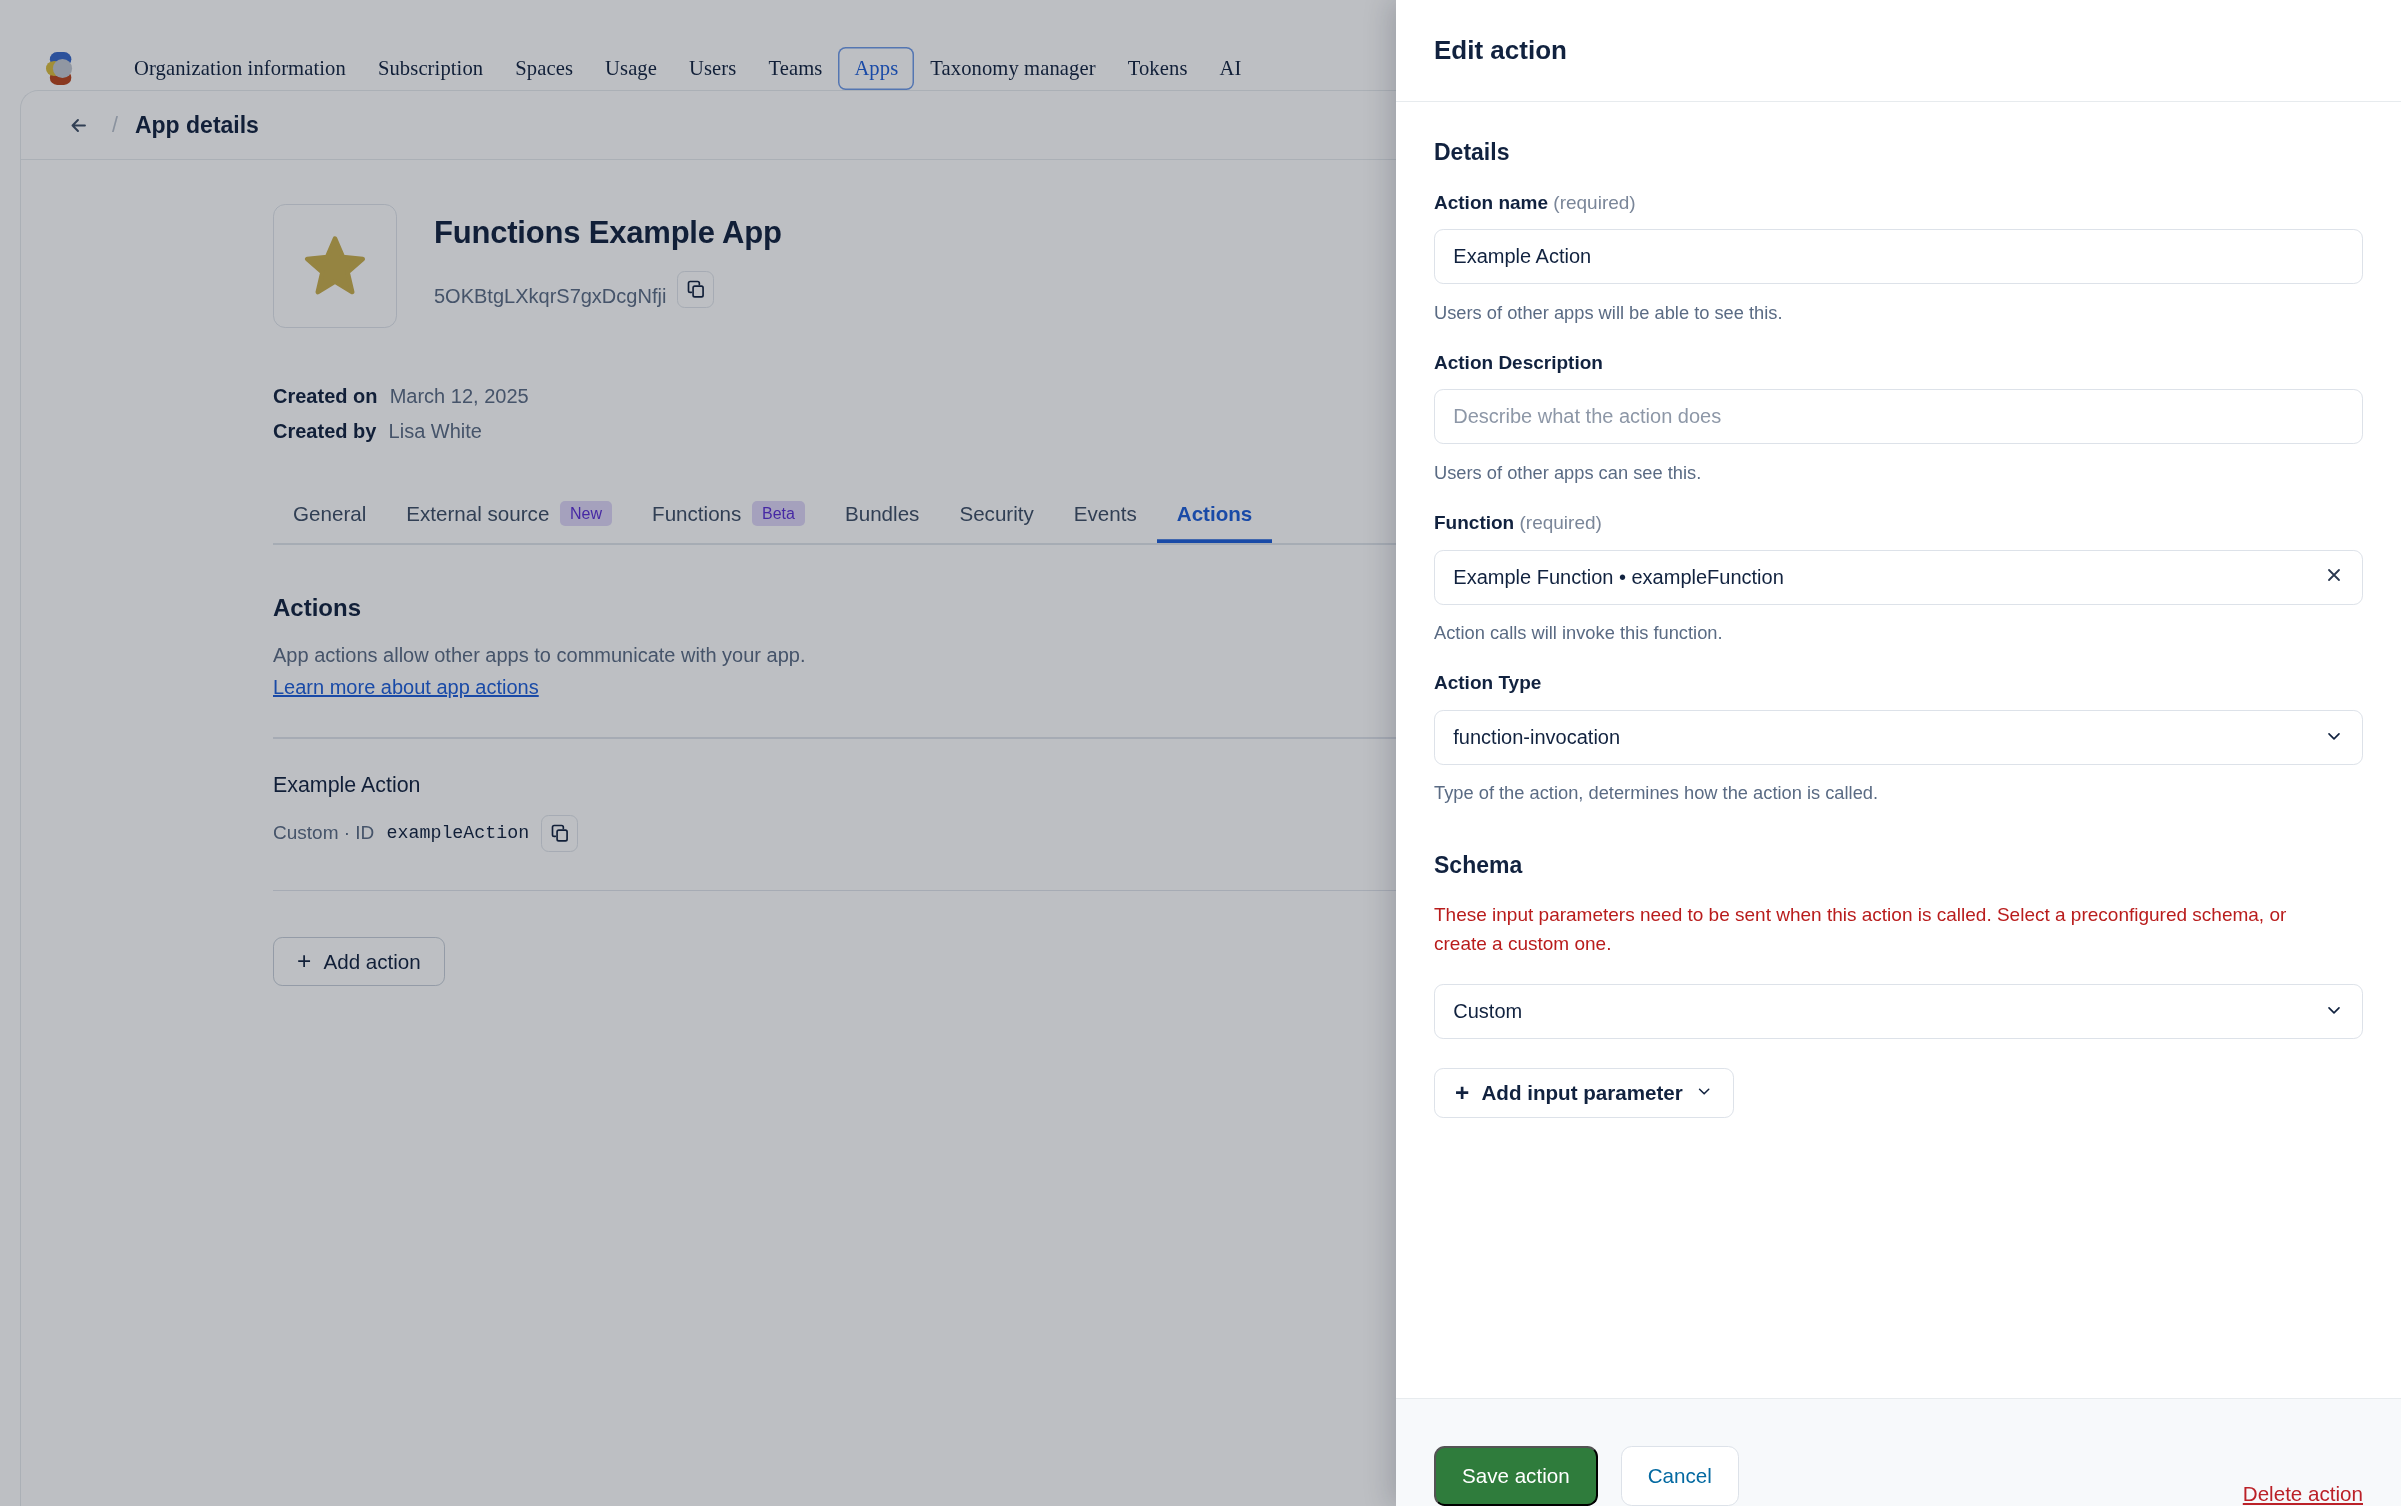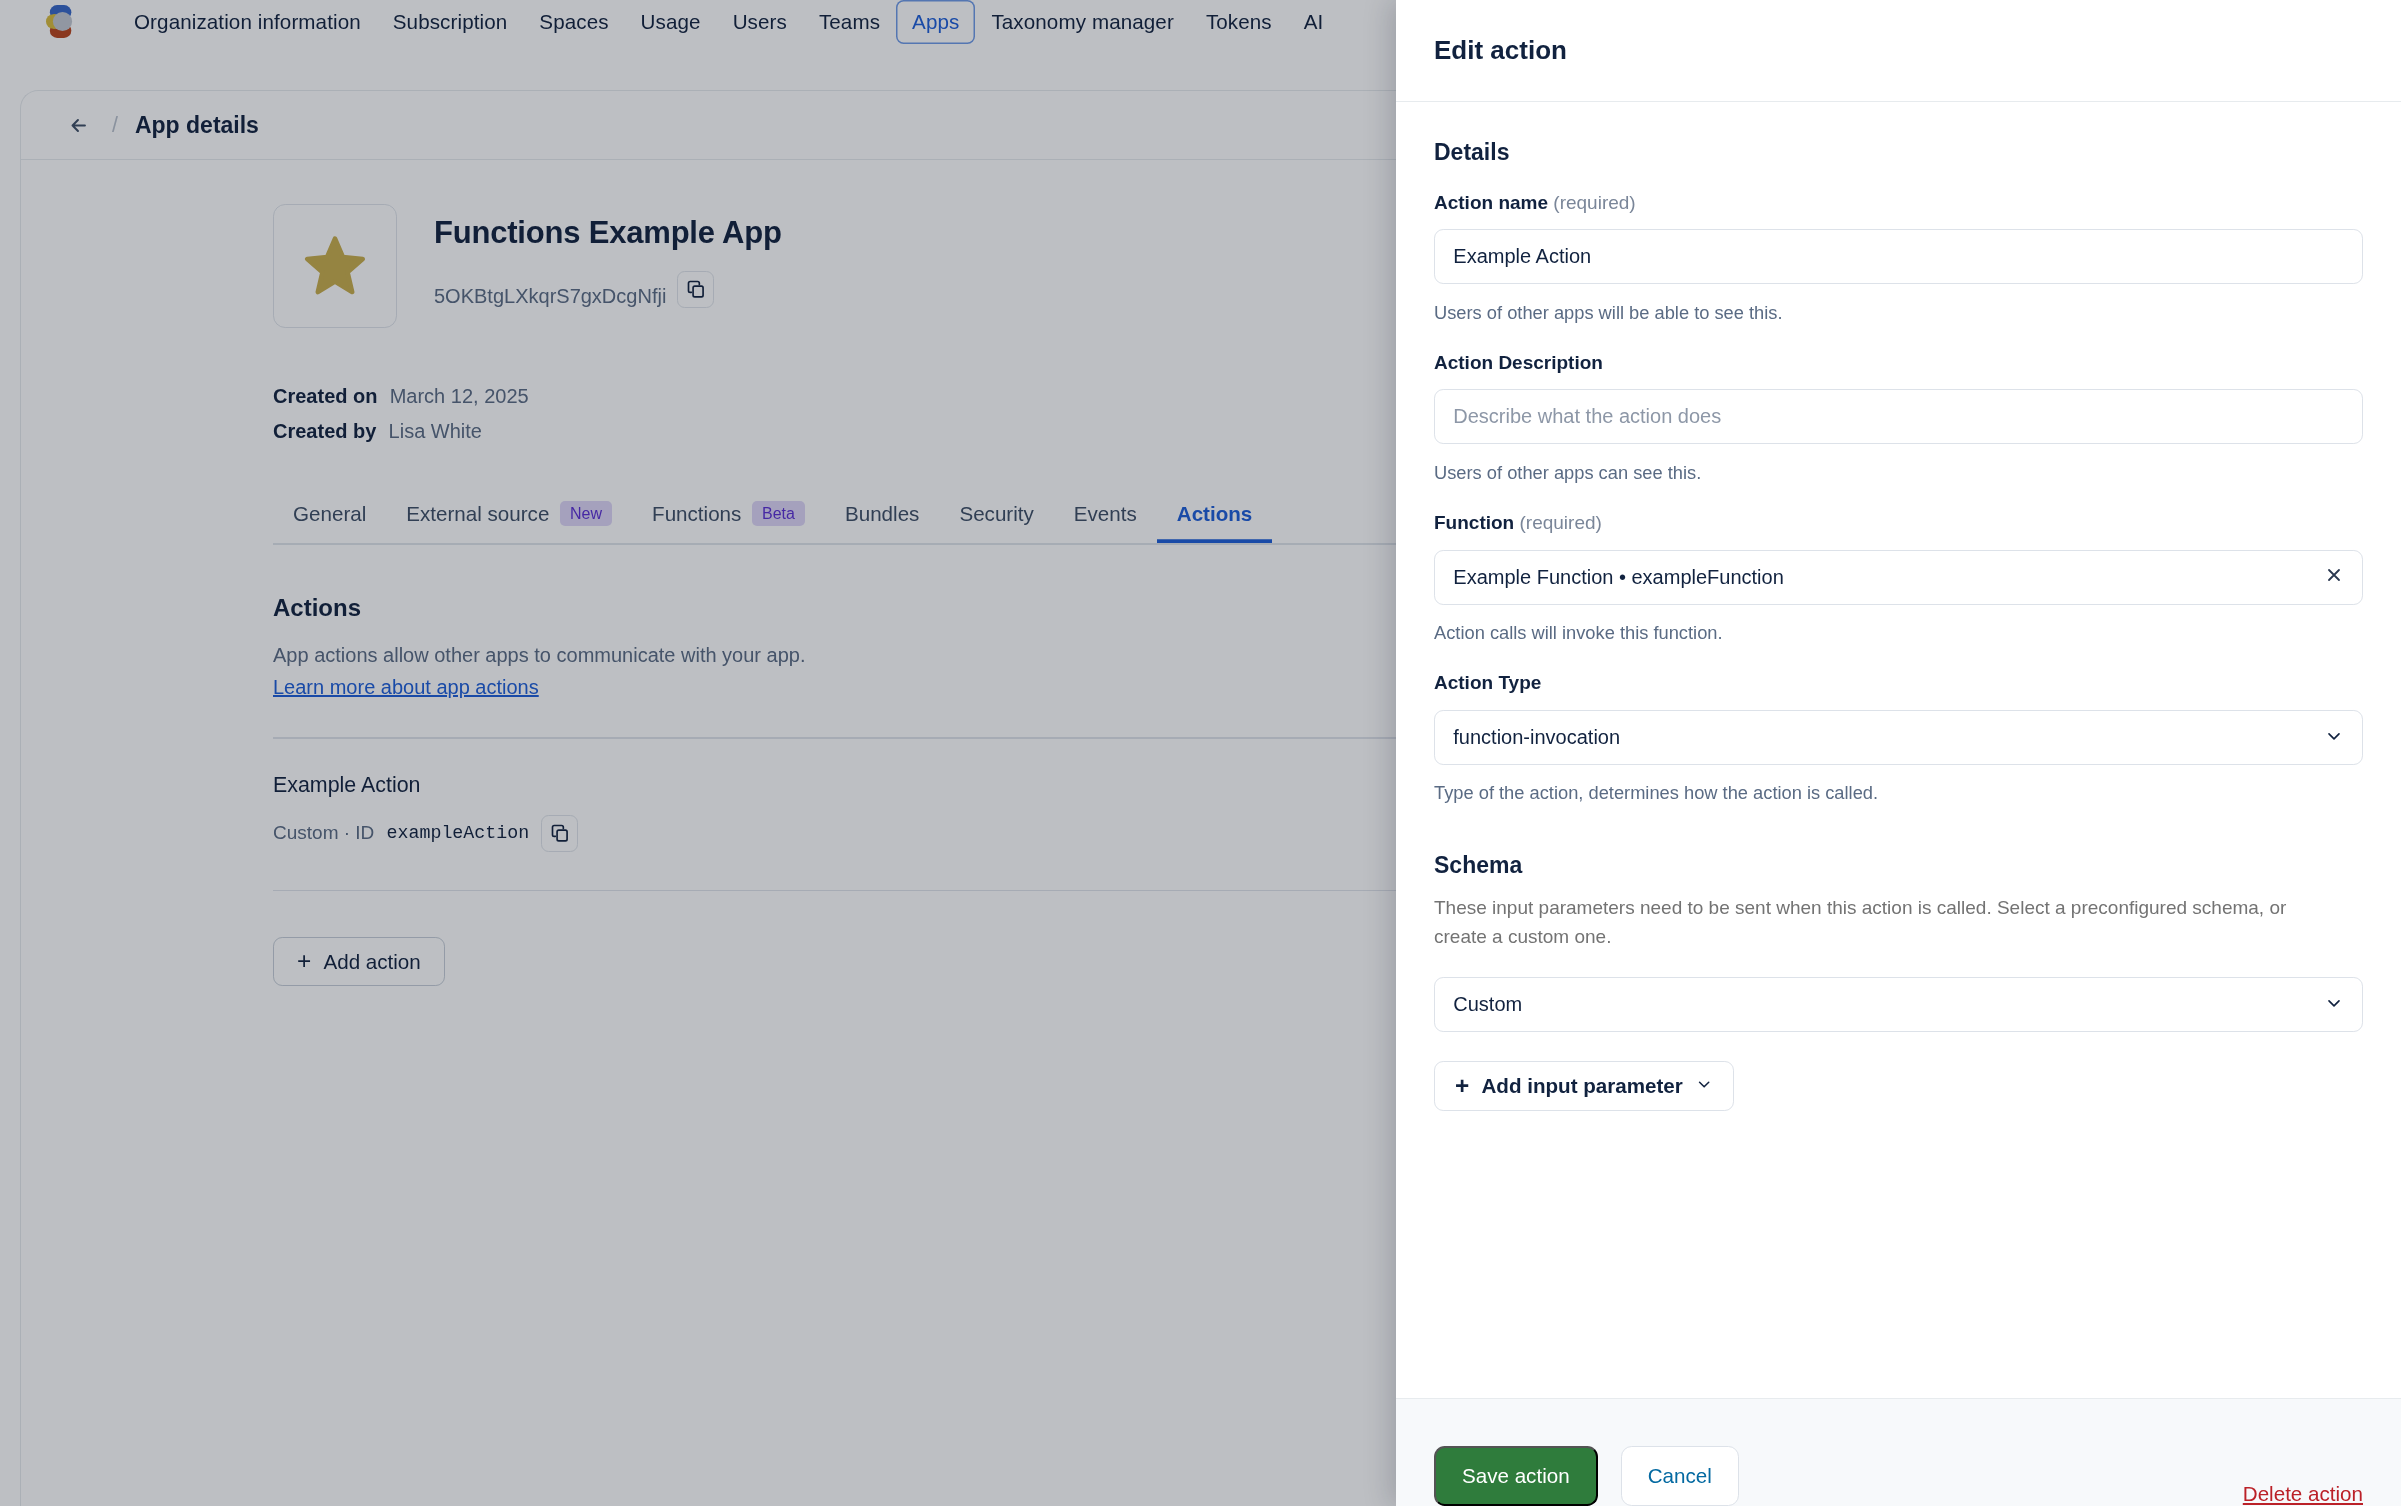--- a/index.html
+++ b/index.html
@@ -20,24 +20,25 @@
   .dim-layer {
     position: absolute; inset: 0;
     background: rgba(18, 26, 41, 0.28);
     z-index: 50;
   }
 
   
   .topnav {
     position: absolute; top: 0; left: 0;
     width: 2401px; height: 90px;
-    display: flex; align-items: flex-start;
+    display: flex; align-items: flex-end;
     padding-left: 41px;
     background: #ffffff;
     gap: 0px;
+    font-family: Liberation Serif, serif;
   }
   .brand-logo { width: 43px; height: 43px; flex: none; margin-right: 34px; }
   .nav-items { display: flex; align-items: center; gap: 0px; }
   .nav-item {
     font-size: 20.6px;
     color: #11223f;
     padding: 10px 16px;
     border-radius: 7.6px;
     white-space: nowrap;
     letter-spacing: 0.1px;
@@ -187,21 +188,21 @@
     display: flex; align-items: center;
     padding: 0 18.3px;
     font-size: 20px; color: #11223f;
   }
   .input.placeholder { color: #8d97a7; }
   .select-box { justify-content: space-between; }
   .chev { color: #11223f; font-size: 20px; line-height: 1; }
   .clear-x { color: #2a3850; font-size: 21.4px; line-height: 1; }
 
   .schema-block { margin-top: 46px; }
-  .schema-desc { font-size: 19px; color: #737373; margin-top: 15px; line-height: 1.5; max-width: 901px; }
+  .schema-desc { font-size: 19px; color: #b91c1c; margin-top: 22px; line-height: 1.5; max-width: 901px; }
 
   .add-param-btn {
     margin-top: 29px;
     display: inline-flex; align-items: center; gap: 12.2px;
     height: 50px; padding: 0 20px;
     border: 1.5px solid #dde2e9; border-radius: 9.2px;
     background: #ffffff;
     font-size: 20.6px; color: #11223f; font-weight: bold;
   }
 

